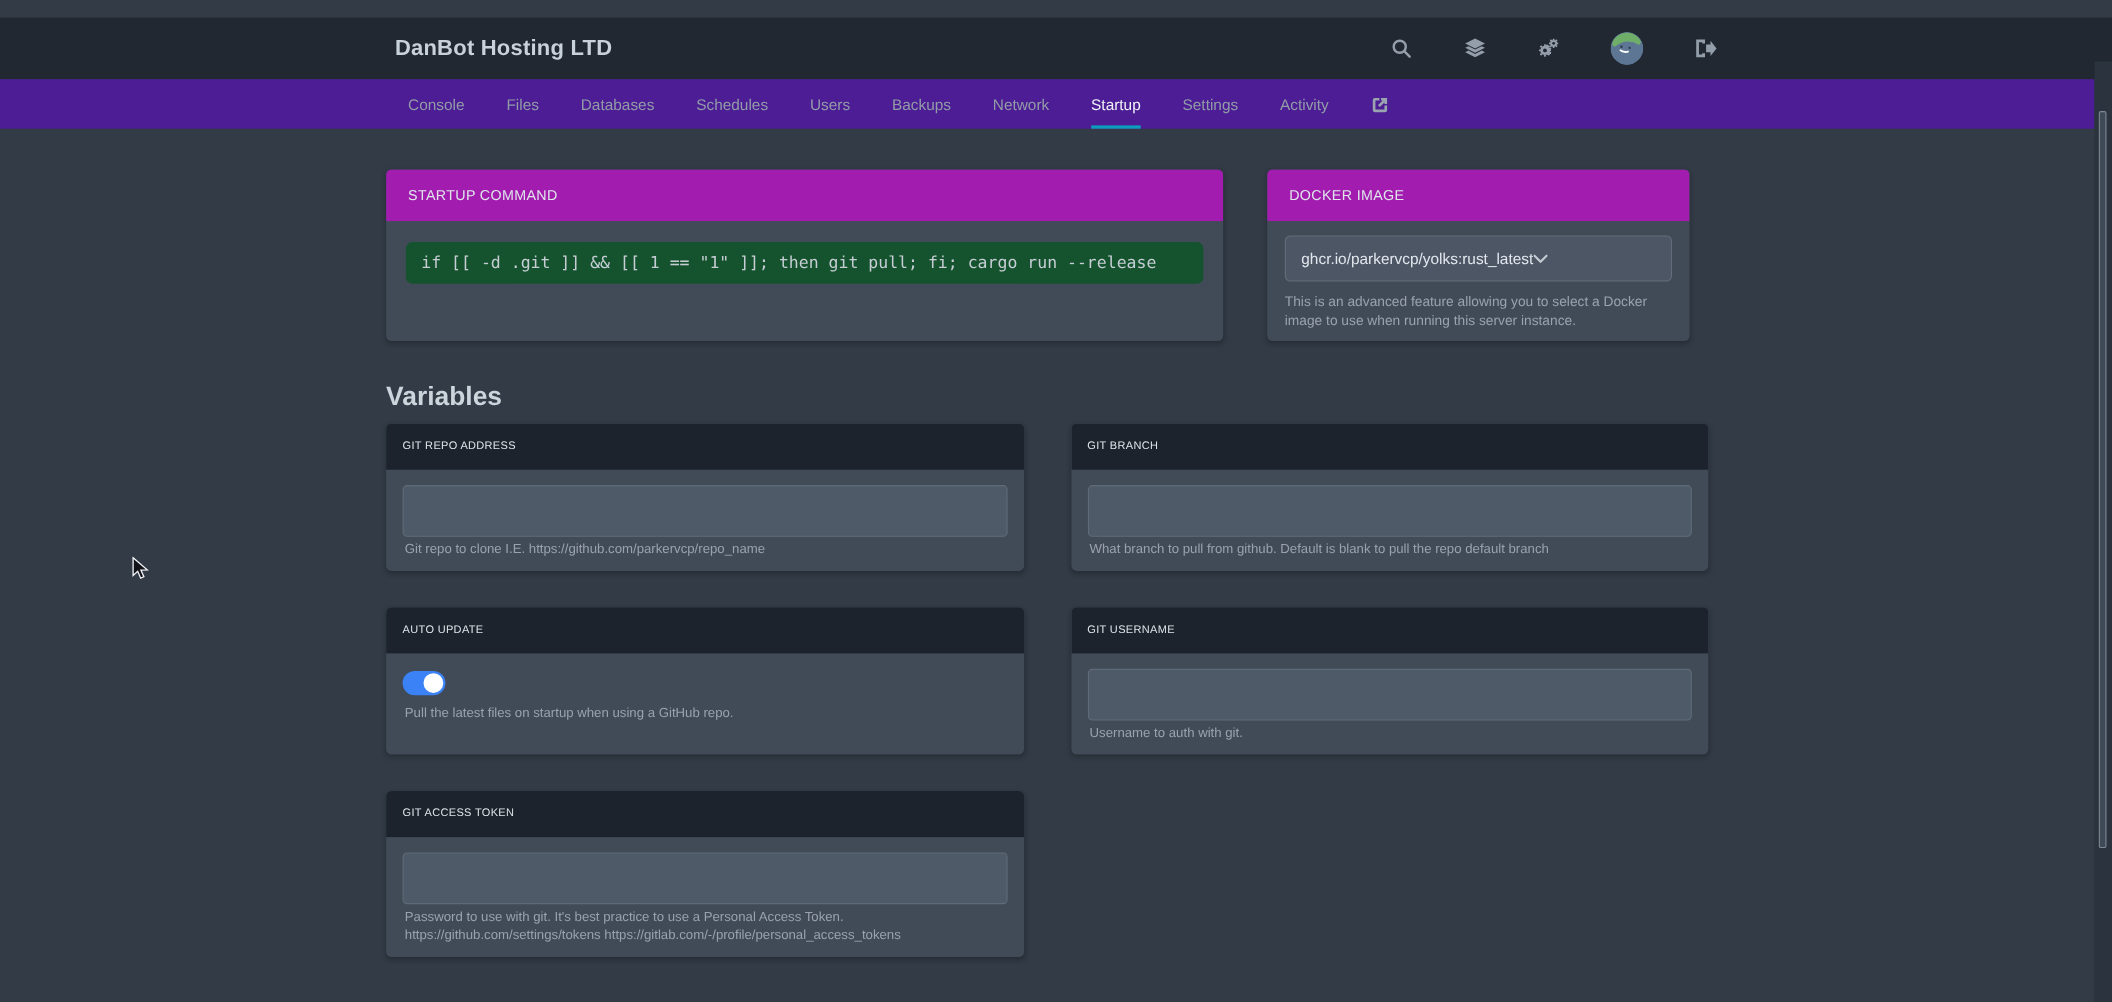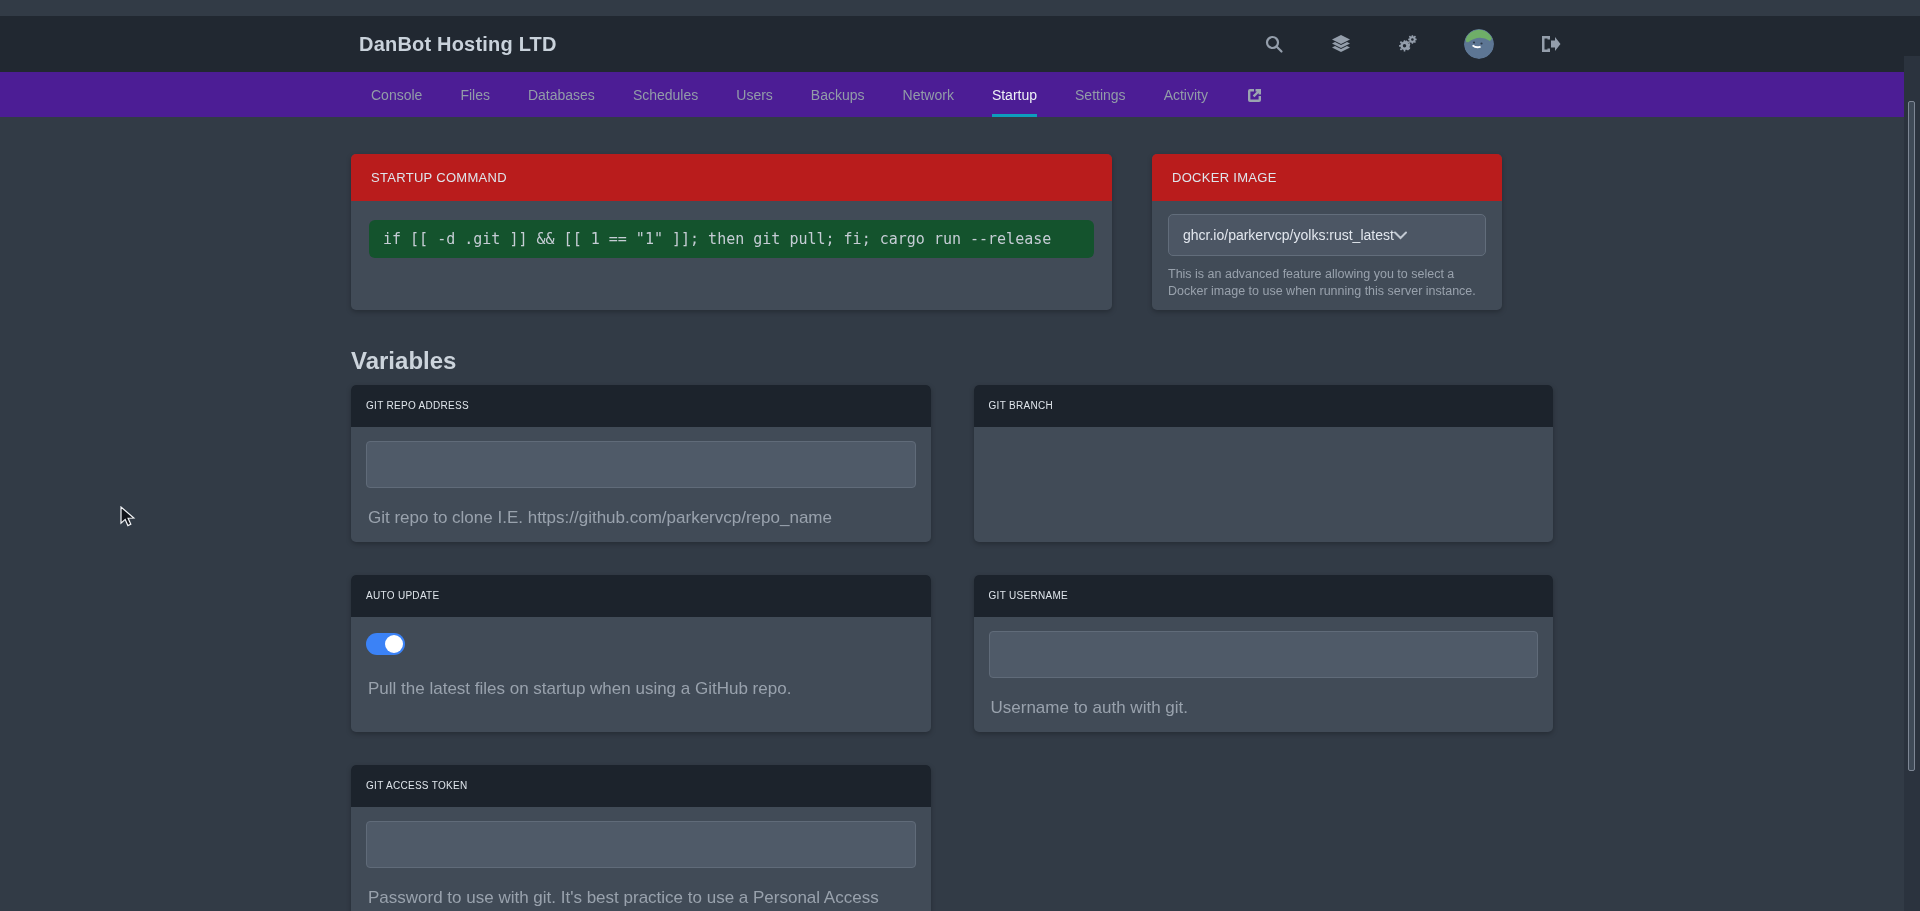--- a/index.html
+++ b/index.html
@@ -35,25 +35,25 @@
   .tab-ext { padding-top: 5px; }
 
   
   main { display: block; }
   .row-top { display: flex; gap: 40px; margin-top: 37px; }
   .card {
     background: #414b57; border-radius: 5px; overflow: hidden;
     box-shadow: 0 2px 5px rgba(0,0,0,0.25);
   }
   .card-header {
-    background: #b91c1c; color: #dfe5eb; font-size: 13px; font-weight: 500;
+    background: #a21caf; color: #dfe5eb; font-size: 13px; font-weight: 500;
     letter-spacing: 0.3px; padding: 0 20px; height: 47px; line-height: 47px;
   }
   .card-startup { width: 761px; height: 156px; }
-  .card-docker { width: 350px; height: 156px; }
+  .card-docker { width: 384px; height: 156px; }
   .cmd {
     display: block; margin: 19px 18px 0 18px; padding: 10px 14px;
     background: #14532d; border-radius: 6px;
     font-family: "DejaVu Sans Mono", monospace; font-size: 15px; color: #c6cdd5;
     white-space: pre-wrap;
   }
   .select {
     margin: 13px 16px 0 16px; height: 42px;
     background: #4c5664; border: 1px solid #626d7b; border-radius: 5px;
     display: flex; align-items: center; 
@@ -74,21 +74,21 @@
     background: #1c232c; color: #dfe5eb; font-size: 10px; font-weight: 500;
     letter-spacing: 0.3px; padding: 0 15px; height: 42px; line-height: 42px;
   }
   .var-body { padding: 14px 15px 12px 15px; }
   .var-input {
     width: 100%; height: 47px;
     background: #4f5a68; border: 1px solid #606b79; border-radius: 4px;
     color: #e2e7ee; font-size: 14px; padding: 0 12px; outline: none;
     font-family: "Liberation Sans", sans-serif;
   }
-  .var-help { margin: 19px 2px 0 2px; font-size: 17px; line-height: 1.35; color: #99a2ad; }
+  .var-help { margin: 3px 2px 0 2px; font-size: 12px; line-height: 1.35; color: #99a2ad; }
 
   .toggle {
     display: inline-block; width: 39px; height: 22px; border-radius: 11px;
     background: #3b82f6; position: relative; cursor: pointer; margin-top: 2px;
   }
   .toggle .knob {
     position: absolute; top: 2px; left: 19px; width: 18px; height: 18px;
     border-radius: 50%; background: #ffffff;
   }
 
@@ -232,20 +232,24 @@
       <div class="card var-card">
         <div class="var-header">GIT REPO ADDRESS</div>
         <div class="var-body">
           <input class="var-input" type="text" style="">
           <p class="var-help">Git repo to clone I.E. https://github.com/parkervcp/repo_name</p>
         </div>
       </div>
 
       <div class="card var-card">
         <div class="var-header">GIT BRANCH</div>
+        <div class="var-body">
+          <input class="var-input" type="text" style="">
+          <p class="var-help">What branch to pull from github. Default is blank to pull the repo default branch</p>
+        </div>
       </div>
 
       <div class="card var-card">
         <div class="var-header">AUTO UPDATE</div>
         <div class="var-body">
           <span class="toggle"><span class="knob"></span></span>
           <p class="var-help">Pull the latest files on startup when using a GitHub repo.</p>
         </div>
       </div>
 

